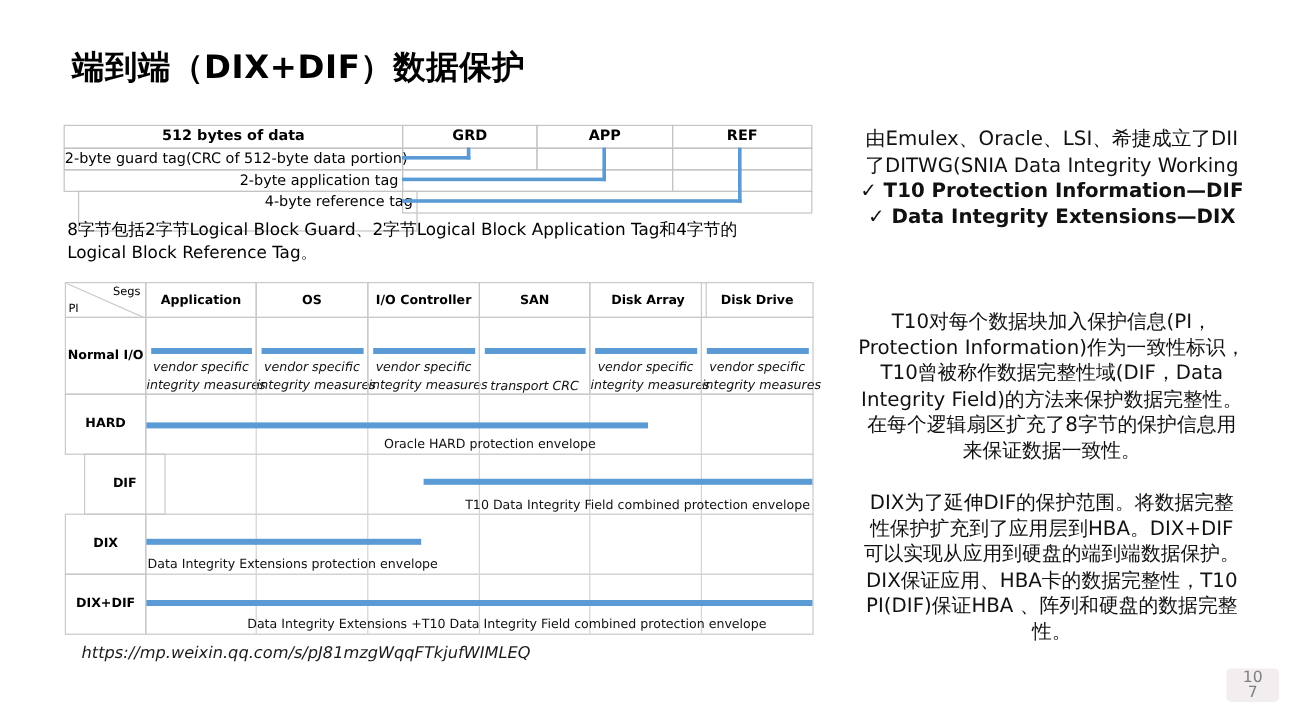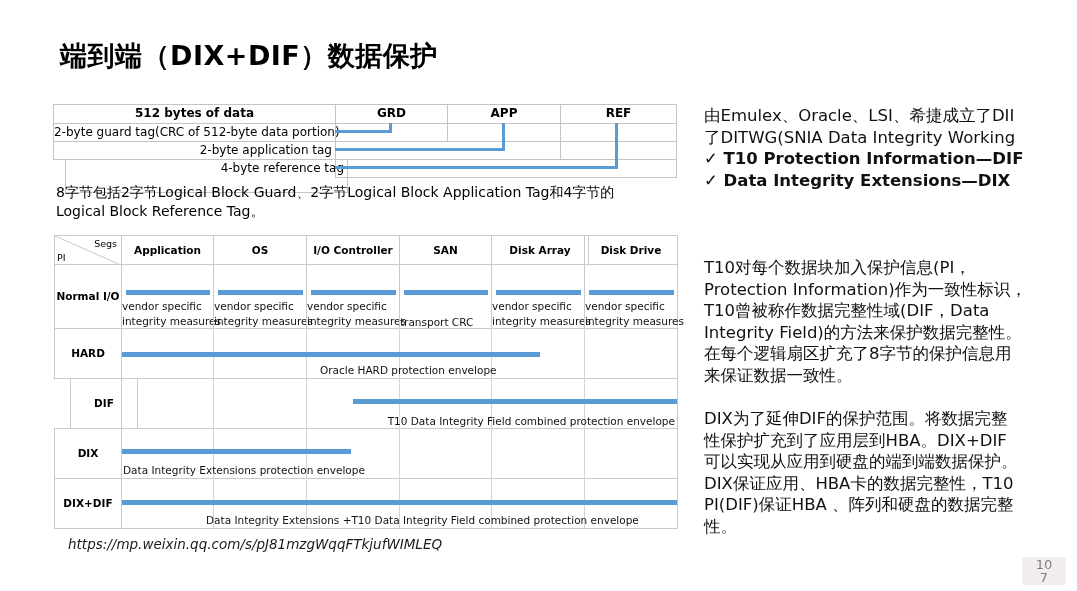--- a/index.html
+++ b/index.html
@@ -16,29 +16,29 @@
   .conn { position: absolute; background: #5b9bd5; }
 
   .caption { left: 56px; top: 183px; font-size: 14px; line-height: 19px; white-space: nowrap; }
 
   
   .g { position: absolute; box-sizing: border-box; border: 1px solid #c9c9c9; }
   .colh { font-size: 10.5px; font-weight: bold; text-align: center; line-height: 28px; white-space: nowrap; }
   .rowh { font-size: 10.5px; font-weight: bold; text-align: center; white-space: nowrap; }
   .bar { position: absolute; height: 5px; background: #5b9bd5; }
   .note { position: absolute; font-size: 10.5px; line-height: 14px; white-space: nowrap; color: #111; }
-  .vtxt { position: absolute; left: 0; right: 0; text-align: left; font-size: 10.5px; line-height: 14px; white-space: nowrap; color: #111; }
+  .vtxt { position: absolute; left: 0; right: 0; text-align: center; font-size: 10.5px; line-height: 14px; white-space: nowrap; color: #111; font-style: italic; }
   .corner-segs { position: absolute; right: 4px; top: 2px; font-size: 9.5px; }
   .corner-pi { position: absolute; left: 2px; bottom: 1px; font-size: 9.5px; }
 
   .url { left: 68px; top: 536px; font-size: 13.5px; font-style: italic; white-space: nowrap; color: #1a1a1a; }
 
   
   .rp { left: 704px; width: 345px; font-size: 16.5px; line-height: 21.6px; color: #111; }
-  .rp .ln { white-space: nowrap; display: block; }
+  .rp .ln { white-space: nowrap; display: block; text-align: center; }
   .rp .bold { font-weight: bold; }
 
   .pagenum { left: 1022px; top: 557px; width: 44px; height: 28px; background: #f2eef0; border-radius: 4px;
              font-size: 13px; line-height: 13px; color: #7f7f7f; text-align: center; padding-top: 1px; box-sizing: border-box; }
   .pagenum span { display: block; }
 </style>
 </head>
 <body>
 
 <div class="abs title">端到端（DIX+DIF）数据保护</div>

